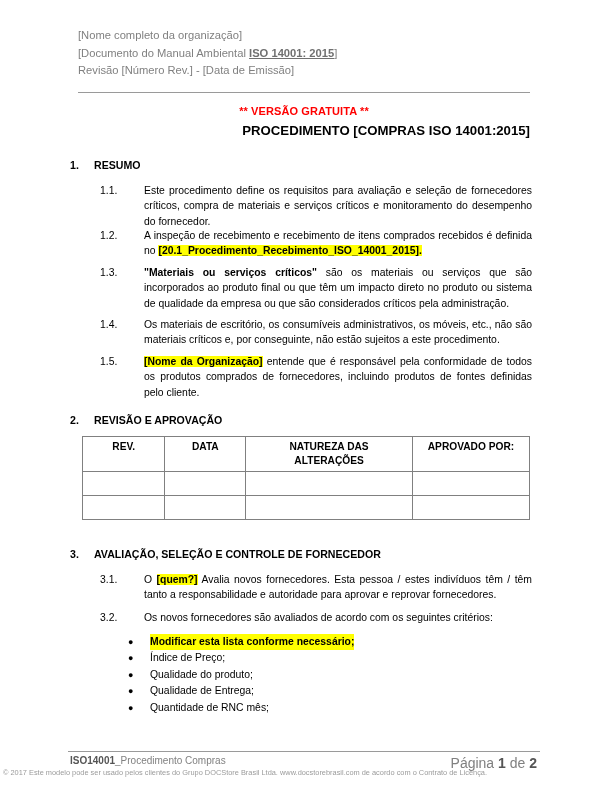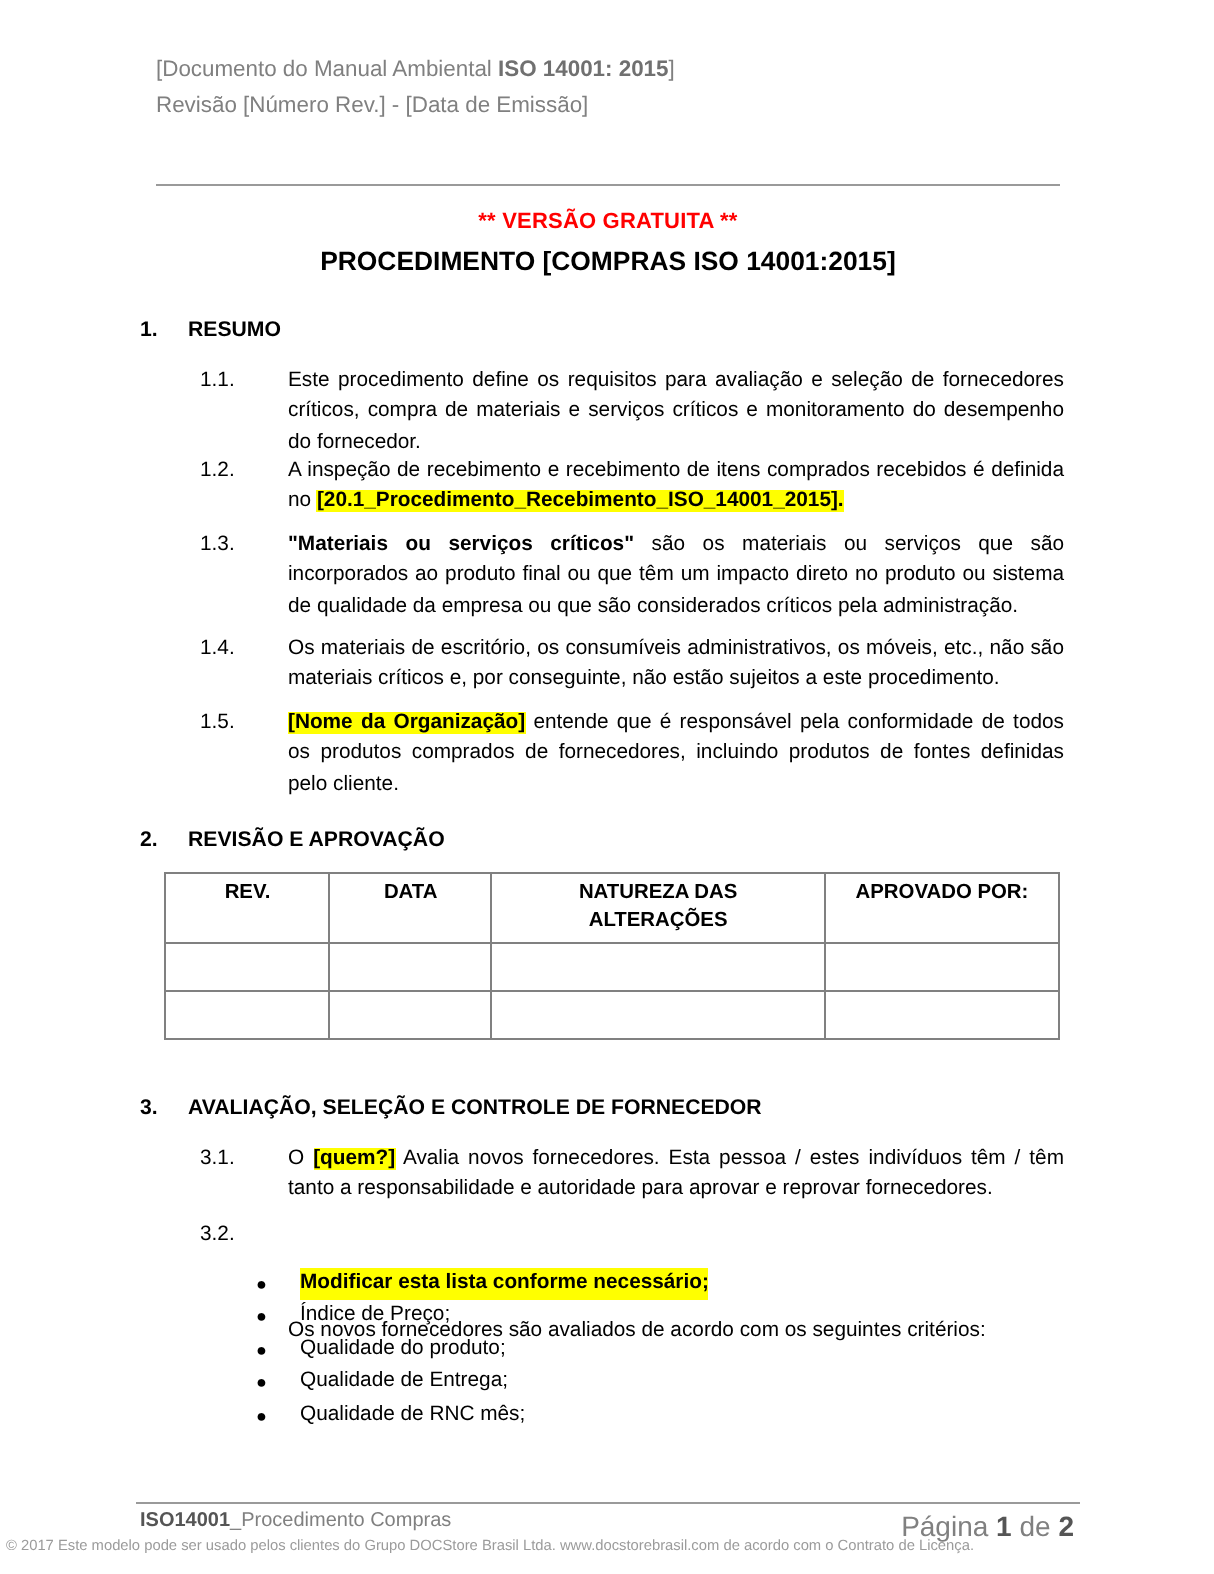--- a/index.html
+++ b/index.html
@@ -30,21 +30,21 @@
     left: 78px;
     top: 27px;
     width: 452px;
   }
   .doc-header .hline {
     color: #808080;
     font-size: 11.2px;
     line-height: 17.5px;
     white-space: nowrap;
   }
-  .doc-header .hline b { color: #707070; font-weight: bold; }
+  .doc-header .hline b { color: #707070; font-weight: bold; text-decoration: underline; }
   .header-rule {
     position: absolute;
     left: 78px;
     top: 92px;
     width: 452px;
     height: 0;
     border-top: 1px solid #9a9a9a;
   }
 
   
@@ -57,21 +57,21 @@
     color: #ff0000;
     font-weight: bold;
     font-size: 11px;
     letter-spacing: .1px;
   }
   .title-main {
     position: absolute;
     left: 78px;
     top: 123px;
     width: 452px;
-    text-align: center;
+    text-align: right;
     color: #000000;
     font-weight: bold;
     font-size: 13.2px;
   }
 
   
   .sec-head {
     position: absolute;
     font-weight: bold;
     font-size: 10.6px;
@@ -202,20 +202,21 @@
     color: #9b9b9b;
     white-space: nowrap;
   }
 </style>
 </head>
 <body>
 
 <div class="page">
 
   <div class="doc-header">
+    <div class="hline">[Nome completo da organização]</div>
     <div class="hline"><span>[Documento do Manual Ambiental </span><b>ISO 14001: 2015</b><span>]</span></div>
     <div class="hline">Revisão [Número Rev.] - [Data de Emissão]</div>
   </div>
   <div class="header-rule"></div>
 
   <div class="title-free">** VERSÃO GRATUITA **</div>
   <div class="title-main">PROCEDIMENTO [COMPRAS ISO 14001:2015]</div>
 
   <div class="sec-head" style="left:70px; top:159px;">
     <span class="num">1.</span>
@@ -282,29 +283,29 @@
     <span class="txt">AVALIAÇÃO, SELEÇÃO E CONTROLE DE FORNECEDOR</span>
   </div>
 
   <div class="clause" style="left:100px; top:572px; width:432px;">
     <span class="cnum">3.1.</span>
     <span class="ctext" style="width:388px;"><span>O </span><span class="hl">[quem?]</span><span> Avalia novos fornecedores. Esta pessoa / estes indivíduos têm / têm tanto a responsabilidade e autoridade para aprovar e reprovar fornecedores.</span></span>
   </div>
 
   <div class="clause" style="left:100px; top:610px; width:432px;">
     <span class="cnum">3.2.</span>
-    <span class="ctext" style="width:388px;margin-top:48px;">Os novos fornecedores são avaliados de acordo com os seguintes critérios:</span>
+    <span class="ctext" style="width:388px;">Os novos fornecedores são avaliados de acordo com os seguintes critérios:</span>
   </div>
 
   <ul class="bullets">
     <li><span class="bul">●</span><span class="btxt hl">Modificar esta lista conforme necessário;</span></li>
     <li><span class="bul">●</span><span class="btxt">Índice de Preço;</span></li>
     <li><span class="bul">●</span><span class="btxt">Qualidade do produto;</span></li>
     <li><span class="bul">●</span><span class="btxt">Qualidade de Entrega;</span></li>
-    <li><span class="bul">●</span><span class="btxt">Qualidade de RNC mês;</span></li>
+    <li><span class="bul">●</span><span class="btxt">Quantidade de RNC mês;</span></li>
   </ul>
 
   <div class="footer-rule"></div>
   <div class="footer-left"><b>ISO14001</b><span>_Procedimento Compras</span></div>
   <div class="footer-right"><span>Página </span><b>1</b><span> de </span><b>2</b></div>
   <div class="footer-copy">© 2017 Este modelo pode ser usado pelos clientes do Grupo DOCStore Brasil Ltda. www.docstorebrasil.com de acordo com o Contrato de Licença.</div>
 
 </div>
 
 </body></html>

